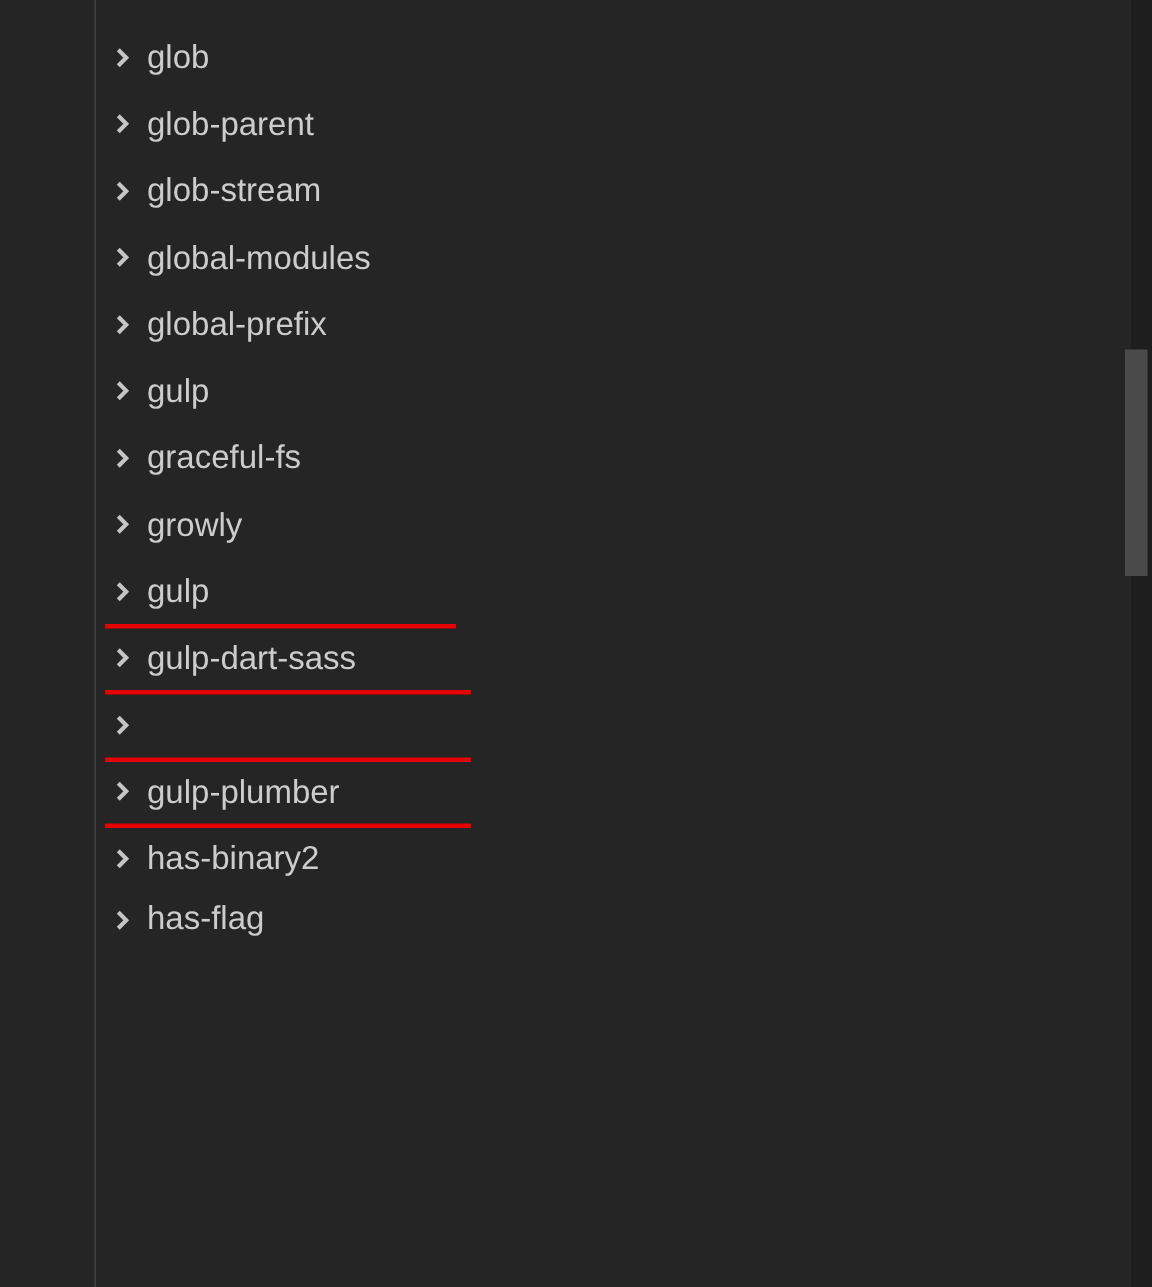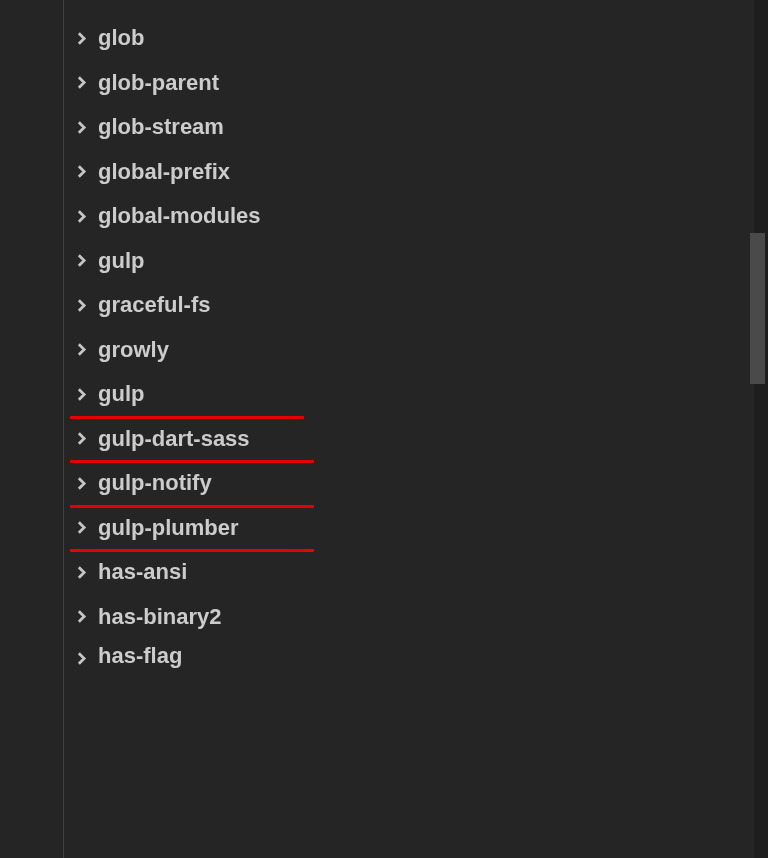--- a/index.html
+++ b/index.html
@@ -62,21 +62,21 @@
     .chevron svg {
       width: 17px;
       height: 17px;
       stroke: #c5c5c5;
       stroke-width: 2.6;
       fill: none;
     }
     .item-label {
       color: #cccccc;
       font-size: 22px;
-      font-weight: 700;
+      font-weight: 400;
       white-space: nowrap;
     }
     .underline {
       position: absolute;
       height: 3px;
       background: #e60000;
       left: 56px;
     }
     .scrollbar {
       position: absolute;
@@ -125,29 +125,29 @@
           </svg>
         </span>
         <span class="item-label">glob-stream</span>
       </div>
       <div class="tree-item">
         <span class="chevron">
           <svg viewBox="0 0 16 16">
             <path d="M5.5 3 L10.5 8 L5.5 13"></path>
           </svg>
         </span>
+        <span class="item-label">global-modules</span>
+      </div>
+      <div class="tree-item">
+        <span class="chevron">
+          <svg viewBox="0 0 16 16">
+            <path d="M5.5 3 L10.5 8 L5.5 13"></path>
+          </svg>
+        </span>
         <span class="item-label">global-prefix</span>
-      </div>
-      <div class="tree-item">
-        <span class="chevron">
-          <svg viewBox="0 0 16 16">
-            <path d="M5.5 3 L10.5 8 L5.5 13"></path>
-          </svg>
-        </span>
-        <span class="item-label">global-modules</span>
       </div>
       <div class="tree-item">
         <span class="chevron">
           <svg viewBox="0 0 16 16">
             <path d="M5.5 3 L10.5 8 L5.5 13"></path>
           </svg>
         </span>
         <span class="item-label">gulp</span>
       </div>
       <div class="tree-item">
@@ -183,46 +183,37 @@
         </span>
         <span class="item-label">gulp-dart-sass</span>
         <div class="underline" style="bottom:-2px;width:244px"></div>
       </div>
       <div class="tree-item">
         <span class="chevron">
           <svg viewBox="0 0 16 16">
             <path d="M5.5 3 L10.5 8 L5.5 13"></path>
           </svg>
         </span>
-        <span class="item-label">gulp-notify</span>
         <div class="underline" style="bottom:-2px;width:244px"></div>
       </div>
       <div class="tree-item">
         <span class="chevron">
           <svg viewBox="0 0 16 16">
             <path d="M5.5 3 L10.5 8 L5.5 13"></path>
           </svg>
         </span>
         <span class="item-label">gulp-plumber</span>
         <div class="underline" style="bottom:-2px;width:244px"></div>
       </div>
       <div class="tree-item">
         <span class="chevron">
           <svg viewBox="0 0 16 16">
             <path d="M5.5 3 L10.5 8 L5.5 13"></path>
           </svg>
         </span>
-        <span class="item-label">has-ansi</span>
-      </div>
-      <div class="tree-item">
-        <span class="chevron">
-          <svg viewBox="0 0 16 16">
-            <path d="M5.5 3 L10.5 8 L5.5 13"></path>
-          </svg>
-        </span>
         <span class="item-label">has-binary2</span>
       </div>
       <div class="partial-bottom">
         <span class="chevron">
           <svg viewBox="0 0 16 16">
             <path d="M5.5 3 L10.5 8 L5.5 13"></path>
           </svg>
         </span>
         <span class="item-label">has-flag</span>
       </div>

